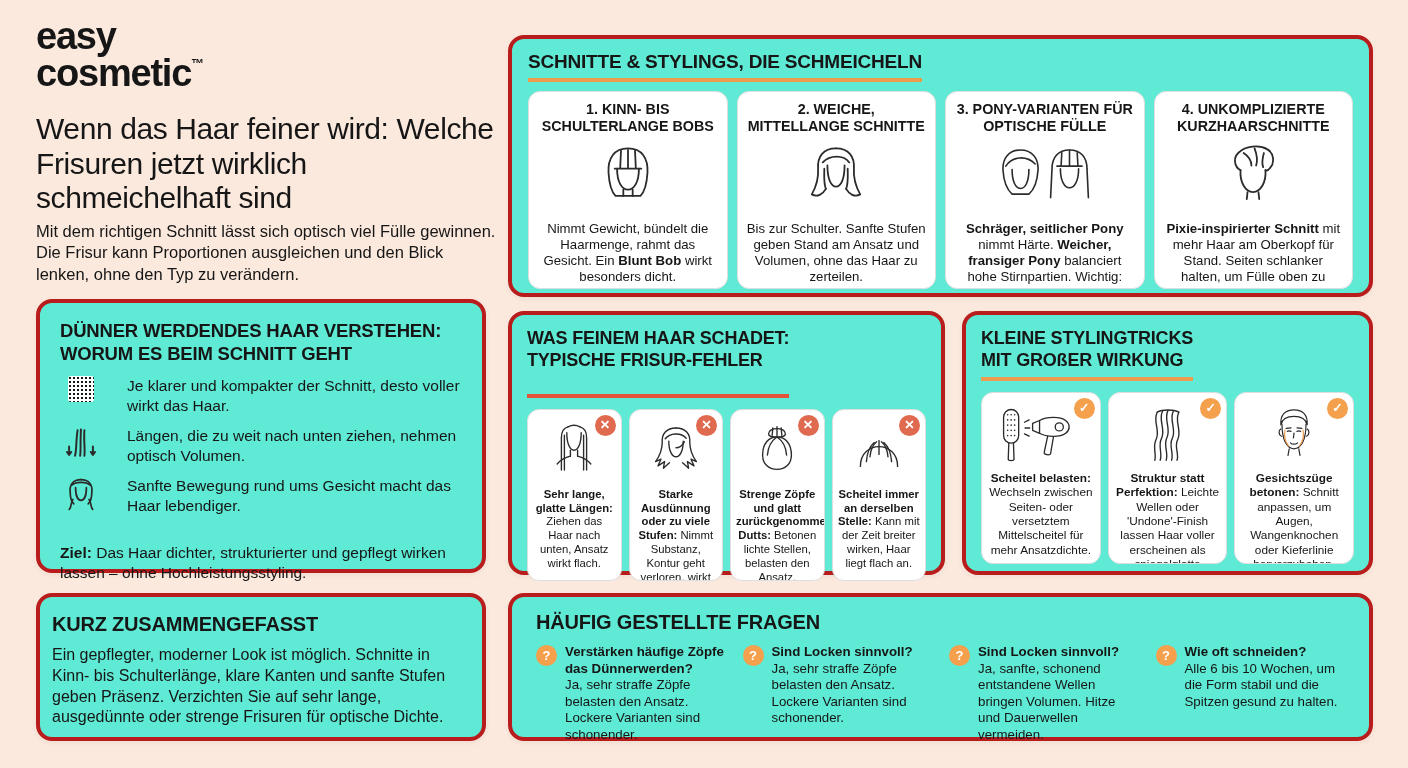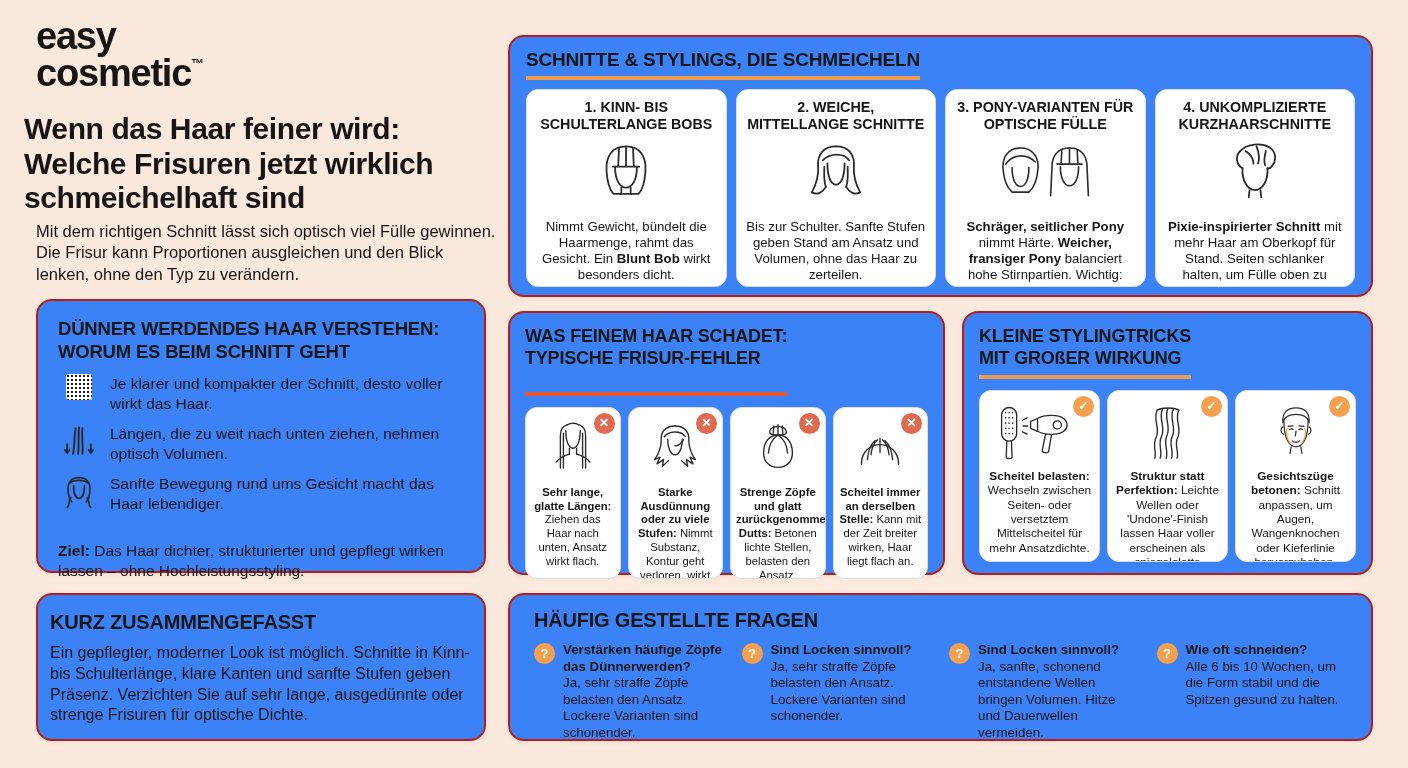--- a/index.html
+++ b/index.html
@@ -9,40 +9,40 @@
     background:#FBE9DD;
     font-family:"Liberation Sans", sans-serif;
     color:#161616;
     overflow:hidden;
   }
   .abs { position:absolute; }
 
   
   .brand { left:36px; top:18px; font-size:38px; font-weight:bold; line-height:0.98; letter-spacing:-1.2px; }
   .brand .tm { font-size:13px; font-weight:bold; vertical-align:18px; letter-spacing:0; }
-  .main-title { left:24px; top:112px; width:470px; font-size:30px; font-weight:bold; line-height:1.15; letter-spacing:-0.4px; }
+  .main-title { left:36px; top:112px; width:470px; font-size:30px; font-weight:normal; line-height:1.15; letter-spacing:-0.4px; }
   .intro { left:36px; top:221px; width:462px; font-size:16.5px; line-height:1.3; }
 
   
   .card {
     position:absolute;
-    background:#3b82f6;
-    border:2px solid #b91c1c;
+    background:#5eead4;
+    border:4px solid #b91c1c;
     border-radius:16px;
     box-shadow:0 2px 5px rgba(120,90,70,0.07);
   }
   h2 { font-size:19px; line-height:1.22; letter-spacing:-0.2px; }
   h2 span { display:block; }
   .u-orange { display:inline-block; border-bottom:4px solid #ED9C4F; padding-bottom:5px; }
   .u-red { display:inline-block; border-bottom:4px solid #E3543A; padding-bottom:22px; }
 
   
   #card-understand { left:36px; top:299px; width:450px; height:274px; padding:17px 20px; }
   #card-understand h2 { font-size:18.5px; }
-  .bullet { display:flex; gap:10px; align-items:flex-start; margin-top:11px; }
+  .bullet { display:flex; gap:25px; align-items:flex-start; margin-top:11px; }
   .bullet .bicon { width:42px; flex:none; display:flex; justify-content:center; align-items:center; }
   .bullet p, .goal { font-size:15.5px; line-height:1.26; }
   .goal { margin-top:28px; }
   .swatch { width:26px; height:26px; border-radius:3px;
     background:radial-gradient(#161616 1.15px, transparent 1.35px);
     background-size:4px 4px; background-color:#fff; }
 
   
   #card-summary { left:36px; top:593px; width:450px; height:148px; padding:15px 12px; }
   #card-summary h2 { font-size:20px; }

